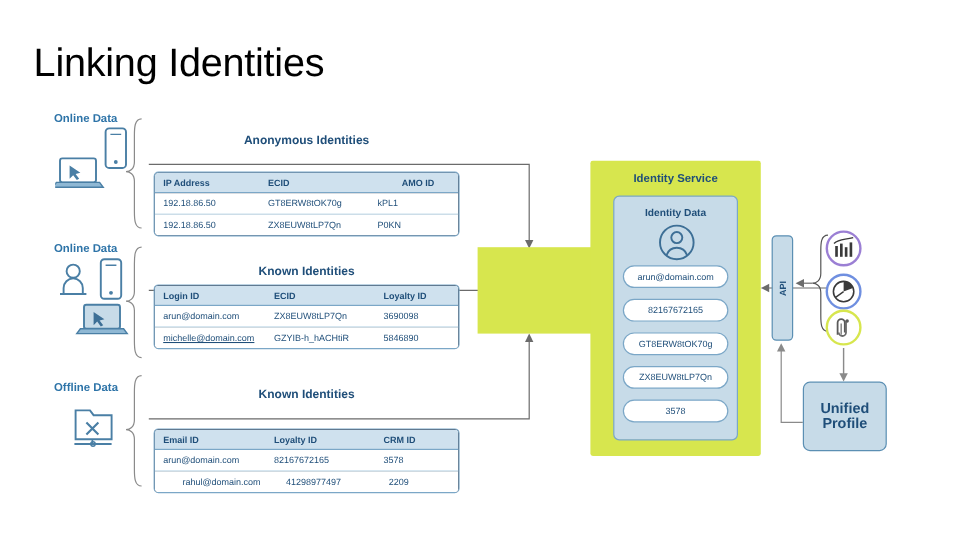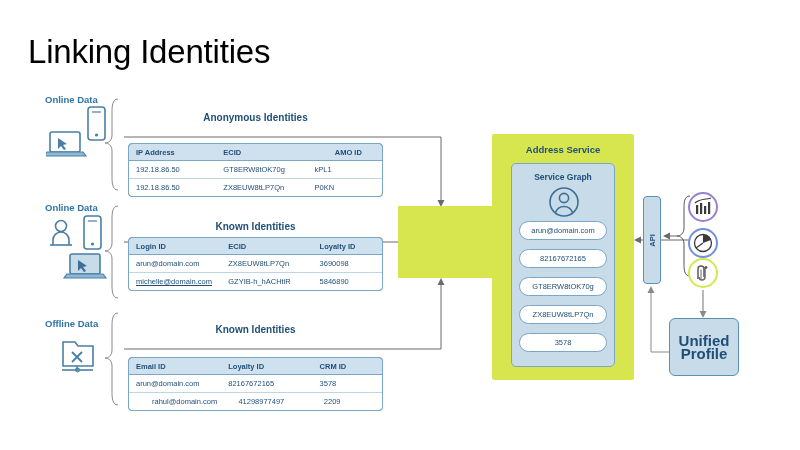--- a/index.html
+++ b/index.html
@@ -201,21 +201,21 @@
     width: 70px;
     height: 58px;
     background: #c7dbe8;
     border: 1px solid #5b8fb3;
     border-radius: 6px;
     box-sizing: border-box;
     display: flex;
     flex-direction: column;
     align-items: center;
     justify-content: center;
-    font-size: 15px;
+    font-size: 12px;
     font-weight: bold;
     line-height: 13px;
     color: #1f4e79;
     text-align: right;
   }
 
   
   .app-badge {
     position: absolute;
     width: 30px;
@@ -369,24 +369,24 @@
     <div class="trow">
       <div class="td" style="width:93px;margin-left:16px;">rahul@domain.com</div>
       <div class="td" style="width:92px;">41298977497</div>
       <div class="td" style="width:70px;">2209</div>
     </div>
   </div>
 
   <div class="abs" id="generator-band"></div>
 
   <div class="abs" id="identity-service-panel"></div>
-  <div class="abs" id="identity-service-title">Address Service</div>
+  <div class="abs" id="identity-service-title">Identity Service</div>
 
   <div class="abs" id="identity-graph-box"></div>
-  <div class="abs" id="identity-graph-title">Service Graph</div>
+  <div class="abs" id="identity-graph-title">Identity Data</div>
 
   <svg class="abs" style="left:548px;top:186px;" width="32" height="32">
     <circle cx="16" cy="16" r="14" fill="none" stroke="#3d6f96" stroke-width="1.6"></circle>
     <circle cx="16" cy="12" r="4.6" fill="none" stroke="#3d6f96" stroke-width="1.6"></circle>
     <path d="M7.5 26.5 a9 9 0 0 1 17 0" fill="none" stroke="#3d6f96" stroke-width="1.6"></path>
   </svg>
 
   <div class="pill" style="top:221px;">arun@domain.com</div>
   <div class="pill" style="top:249px;">82167672165</div>
   <div class="pill" style="top:277px;">GT8ERW8tOK70g</div>

